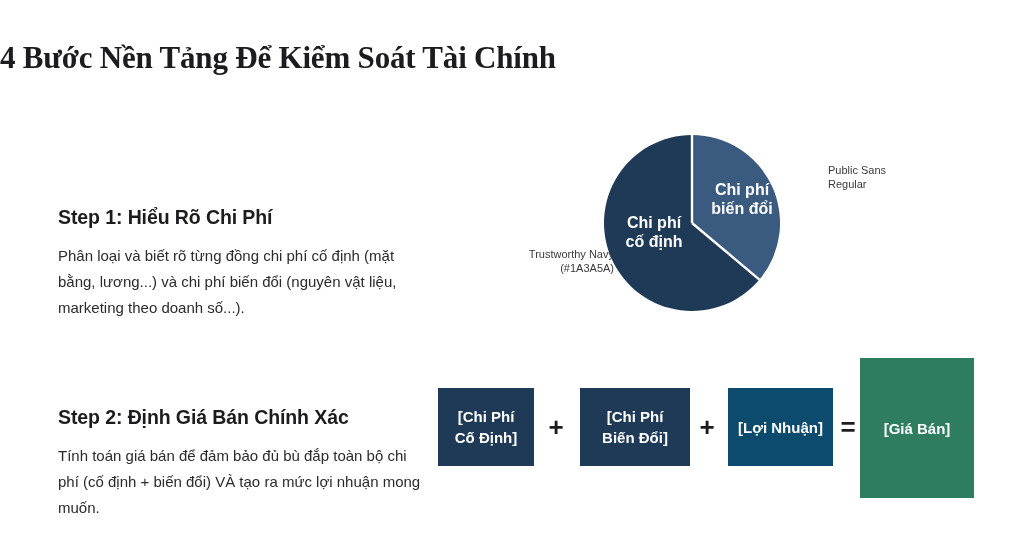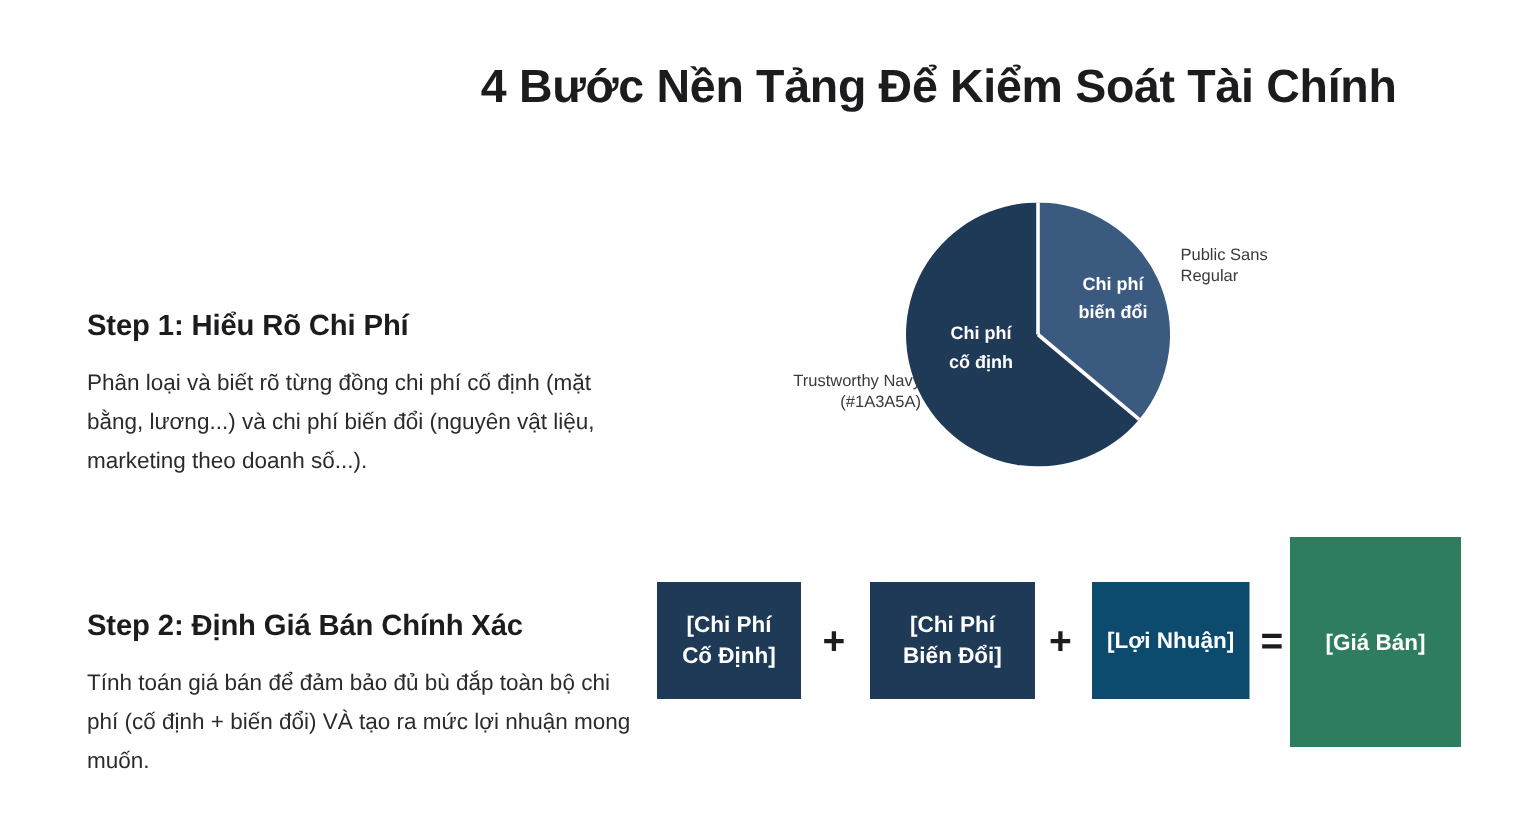--- a/index.html
+++ b/index.html
@@ -7,23 +7,24 @@
     width:1024px; height:544px;
     background:#ffffff;
     font-family:"Liberation Sans", sans-serif;
     overflow:hidden;
   }
   #canvas{ position:relative; width:1024px; height:544px; background:#fff; }
 
   
   .title{
     position:absolute; left:0; top:40px; width:931px;
-    text-align:right;
+    text-align:left;
     font-size:31px; font-weight:bold; color:#1c1c1e;
     letter-spacing:-0.2px;
+    font-family:Liberation Serif, serif;
   }
 
   
   .step{ position:absolute; left:58px; width:372px;margin-top:48px; }
   .step-1{ top:158px; }
   .step-2{ top:358px; }
   .step-head{
     font-size:19.5px; font-weight:bold; color:#1c1c1e;
     letter-spacing:-0.1px;
     margin-bottom:14px;
@@ -31,33 +32,33 @@
   .step-body{
     font-size:15px; line-height:26px; color:#2b2b2e;
   }
 
   
   .pie-wrap{ position:absolute; left:604px; top:135px; width:176px; height:176px; }
   .pie-wrap svg{ display:block; }
 
   .pie-label{
     position:absolute;
-    color:#ffffff; font-weight:bold; font-size:12px;
+    color:#ffffff; font-weight:bold; font-size:16px;
     line-height:19px; text-align:center;
     white-space:nowrap;
   }
   .pie-label-fixed{ left:608px; top:213px; width:92px; }
   .pie-label-var{ left:700px; top:180px; width:84px; }
 
   .annot{
     position:absolute;
     font-size:11px; line-height:14px; color:#3a3a3c;
   }
   .annot-navy{ left:486px; top:247px; width:128px; text-align:right; }
-  .annot-font{ left:787px; top:163px; width:120px; text-align:left; }
+  .annot-font{ left:828px; top:163px; width:120px; text-align:left; }
 
   
   .formula{ position:absolute; left:425px; top:340px; width:575px; height:175px; }
   .fbox{
     position:absolute;
     display:flex; align-items:center; justify-content:center;
     color:#ffffff; font-weight:bold; font-size:15px; line-height:21px;
     text-align:center; white-space:nowrap;
   }
   .navy{ background:#1f3a56; }

